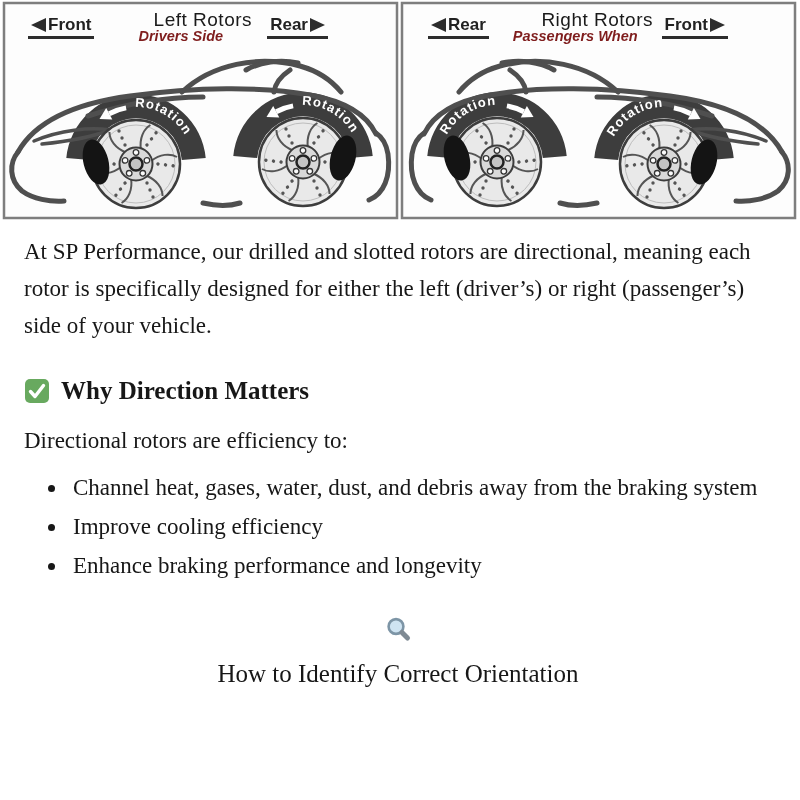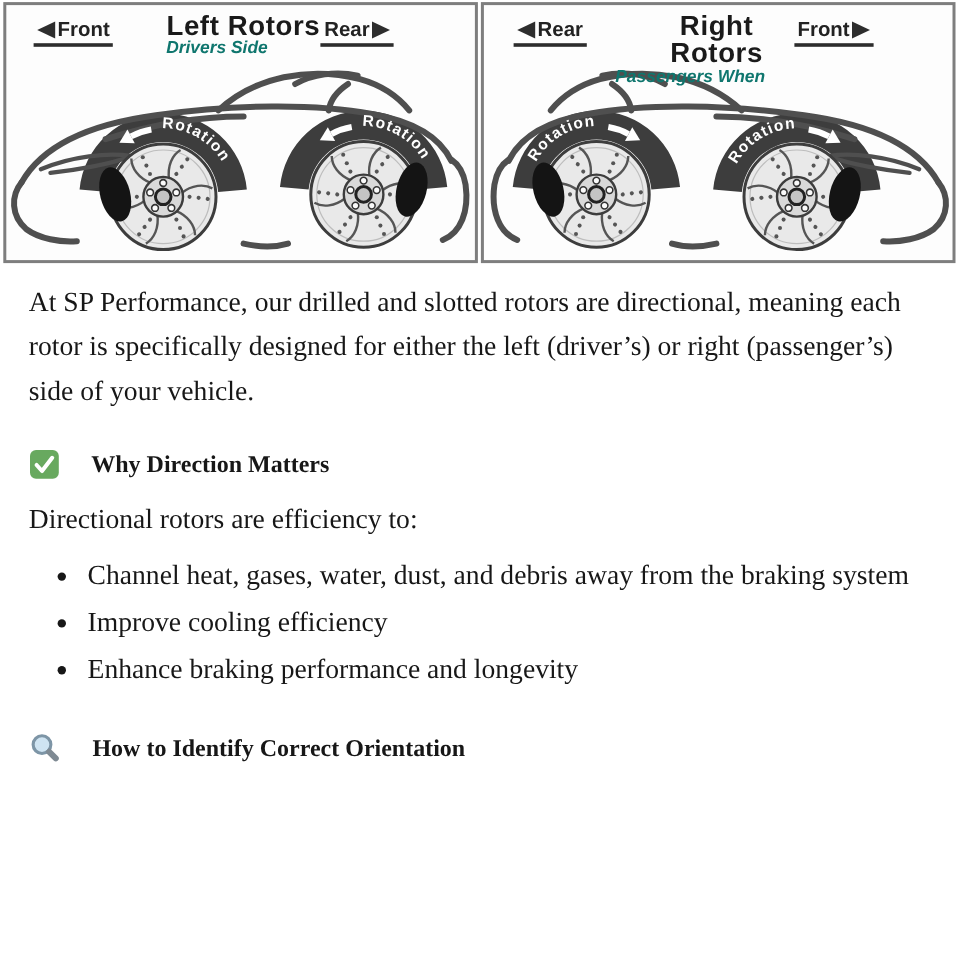--- a/index.html
+++ b/index.html
@@ -15,31 +15,31 @@
   .panel-hdr.left{left:0;}
   .panel-hdr.right{left:400px;}
   .dir-label{display:flex;align-items:center;gap:2px;margin-top:6px;
              border-bottom:3.5px solid #2d2d2d;padding:0 3px 1px 3px;
              font-family:"Liberation Sans", sans-serif;font-weight:bold;
              font-size:17px;color:#222;}
   .tri{width:0;height:0;border-top:7px solid transparent;border-bottom:7px solid transparent;}
   .tri-left{border-right:15px solid #2d2d2d;}
   .tri-right{border-left:15px solid #2d2d2d;}
   .titles{text-align:center;line-height:1.02;margin-top:1px;}
-  .title-main{font-family:"Liberation Sans", sans-serif;font-weight:bold;
-              font-size:23px;color:#1a1a1a;letter-spacing:.5px;margin-left:44px;}
+  .title-main{font-family:"Liberation Sans", sans-serif;font-weight:normal;
+              font-size:19px;color:#1a1a1a;letter-spacing:.5px;margin-left:44px;}
   .title-sub{font-family:"Liberation Sans", sans-serif;font-weight:bold;
-             font-style:italic;font-size:14.5px;color:#0f766e;}
+             font-style:italic;font-size:14.5px;color:#7f1d1d;}
 
   
   .content{padding:4px 28px 0 24px;font-size:23px;line-height:1.6;}
   .intro{margin:8px 0 0 0;}
-  h2{display:flex;align-items:center;gap:26px;font-size:20px;
+  h2{display:flex;align-items:center;gap:11px;font-size:25px;
      margin:27px 0 12px 0;font-weight:bold;}
-  h2.h-regular{font-weight:bold;margin-top:31px;}
+  h2.h-regular{font-weight:normal;margin-top:31px;flex-direction:column;}
   .lead{margin:0 0 10px 0;}
   ul{margin:0;padding-left:44px;font-family:Liberation Serif, serif;}
   li{padding-left:5px;margin:0 0 2px 0;}
   .emoji{display:inline-flex;flex:0 0 auto;}
 </style>
 </head>
 <body>
 
 <div class="diagram">
   <svg class="cars" xmlns="http://www.w3.org/2000/svg" width="800" height="222" viewBox="0 0 800 222">

